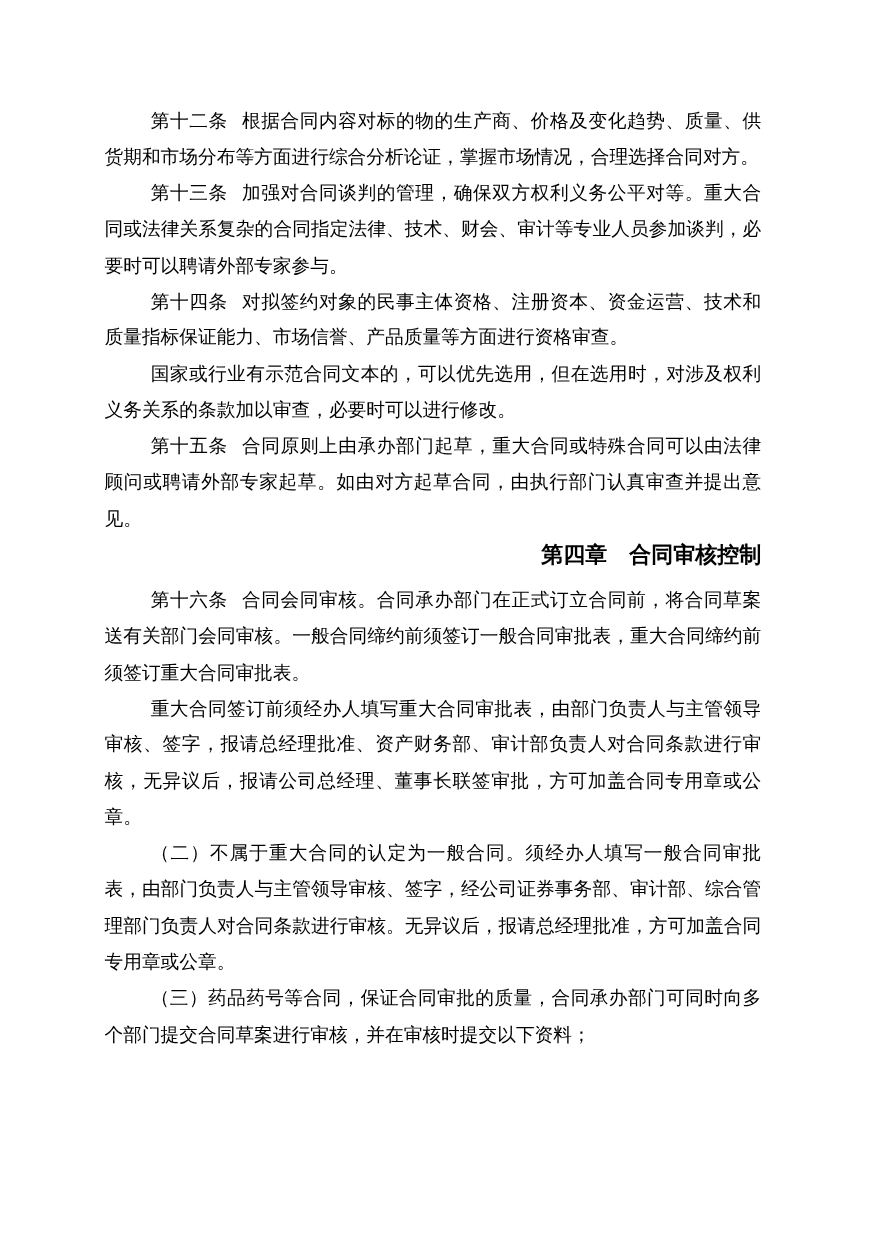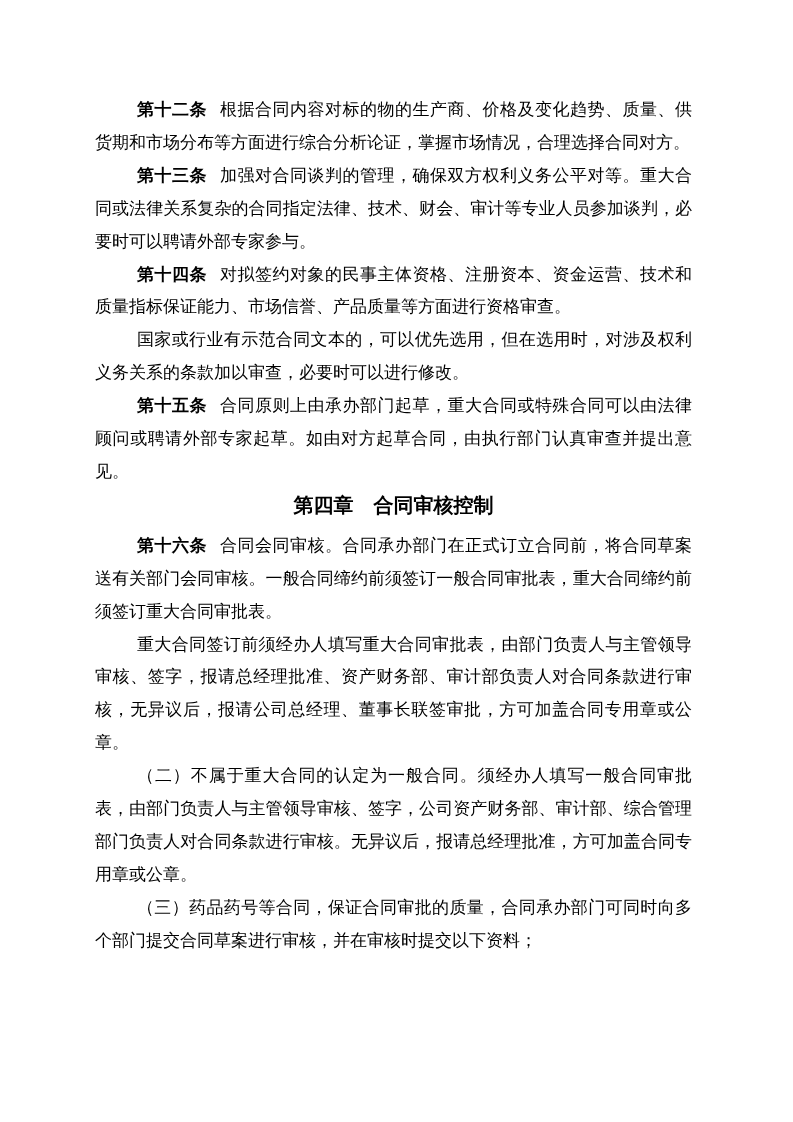--- a/index.html
+++ b/index.html
@@ -31,41 +31,41 @@
     font-size: 17px;
     line-height: 32.9px;
     text-align: justify;
     text-justify: inter-character;
     text-indent: 42px;
     font-weight: 400;
     word-break: normal;
     line-break: normal;
   }
   p.body .lead {
-    font-weight: 700;
+    font-weight: 400;
     margin-right: 13px;
   }
   h2.heading {
     margin: 0 0 8px 0;
     font-size: 20px;
     line-height: 32.9px;
-    text-align: center;
+    text-align: right;
     font-weight: 700;
     text-indent: 0;
   }
 </style>
 </head>
 <body>
 
 <div class="page">
   <div class="content">
       <p class="body"><b class="lead">第十二条</b><span class="txt">根据合同内容对标的物的生产商、价格及变化趋势、质量、供货期和市场分布等方面进行综合分析论证，掌握市场情况，合理选择合同对方。</span></p>
       <p class="body"><b class="lead">第十三条</b><span class="txt">加强对合同谈判的管理，确保双方权利义务公平对等。重大合同或法律关系复杂的合同指定法律、技术、财会、审计等专业人员参加谈判，必要时可以聘请外部专家参与。</span></p>
       <p class="body"><b class="lead">第十四条</b><span class="txt">对拟签约对象的民事主体资格、注册资本、资金运营、技术和质量指标保证能力、市场信誉、产品质量等方面进行资格审查。</span></p>
       <p class="body"><span class="txt">国家或行业有示范合同文本的，可以优先选用，但在选用时，对涉及权利义务关系的条款加以审查，必要时可以进行修改。</span></p>
       <p class="body"><b class="lead">第十五条</b><span class="txt">合同原则上由承办部门起草，重大合同或特殊合同可以由法律顾问或聘请外部专家起草。如由对方起草合同，由执行部门认真审查并提出意见。</span></p>
       <h2 class="heading">第四章　合同审核控制</h2>
       <p class="body"><b class="lead">第十六条</b><span class="txt">合同会同审核。合同承办部门在正式订立合同前，将合同草案送有关部门会同审核。一般合同缔约前须签订一般合同审批表，重大合同缔约前须签订重大合同审批表。</span></p>
       <p class="body"><span class="txt">重大合同签订前须经办人填写重大合同审批表，由部门负责人与主管领导审核、签字，报请总经理批准、资产财务部、审计部负责人对合同条款进行审核，无异议后，报请公司总经理、董事长联签审批，方可加盖合同专用章或公章。</span></p>
-      <p class="body"><span class="txt">（二）不属于重大合同的认定为一般合同。须经办人填写一般合同审批表，由部门负责人与主管领导审核、签字，公司资产财务部、审计部、综合管理部门负责人对合同条款进行审核。无异议后，报请总经理批准，方可加盖合同专用章或公章。</span></p>
+      <p class="body"><span class="txt">（二）不属于重大合同的认定为一般合同。须经办人填写一般合同审批表，由部门负责人与主管领导审核、签字，经公司证券事务部、审计部、综合管理部门负责人对合同条款进行审核。无异议后，报请总经理批准，方可加盖合同专用章或公章。</span></p>
       <p class="body"><span class="txt">（三）药品药号等合同，保证合同审批的质量，合同承办部门可同时向多个部门提交合同草案进行审核，并在审核时提交以下资料；</span></p>
     </div>
 </div>
 
 </body></html>

